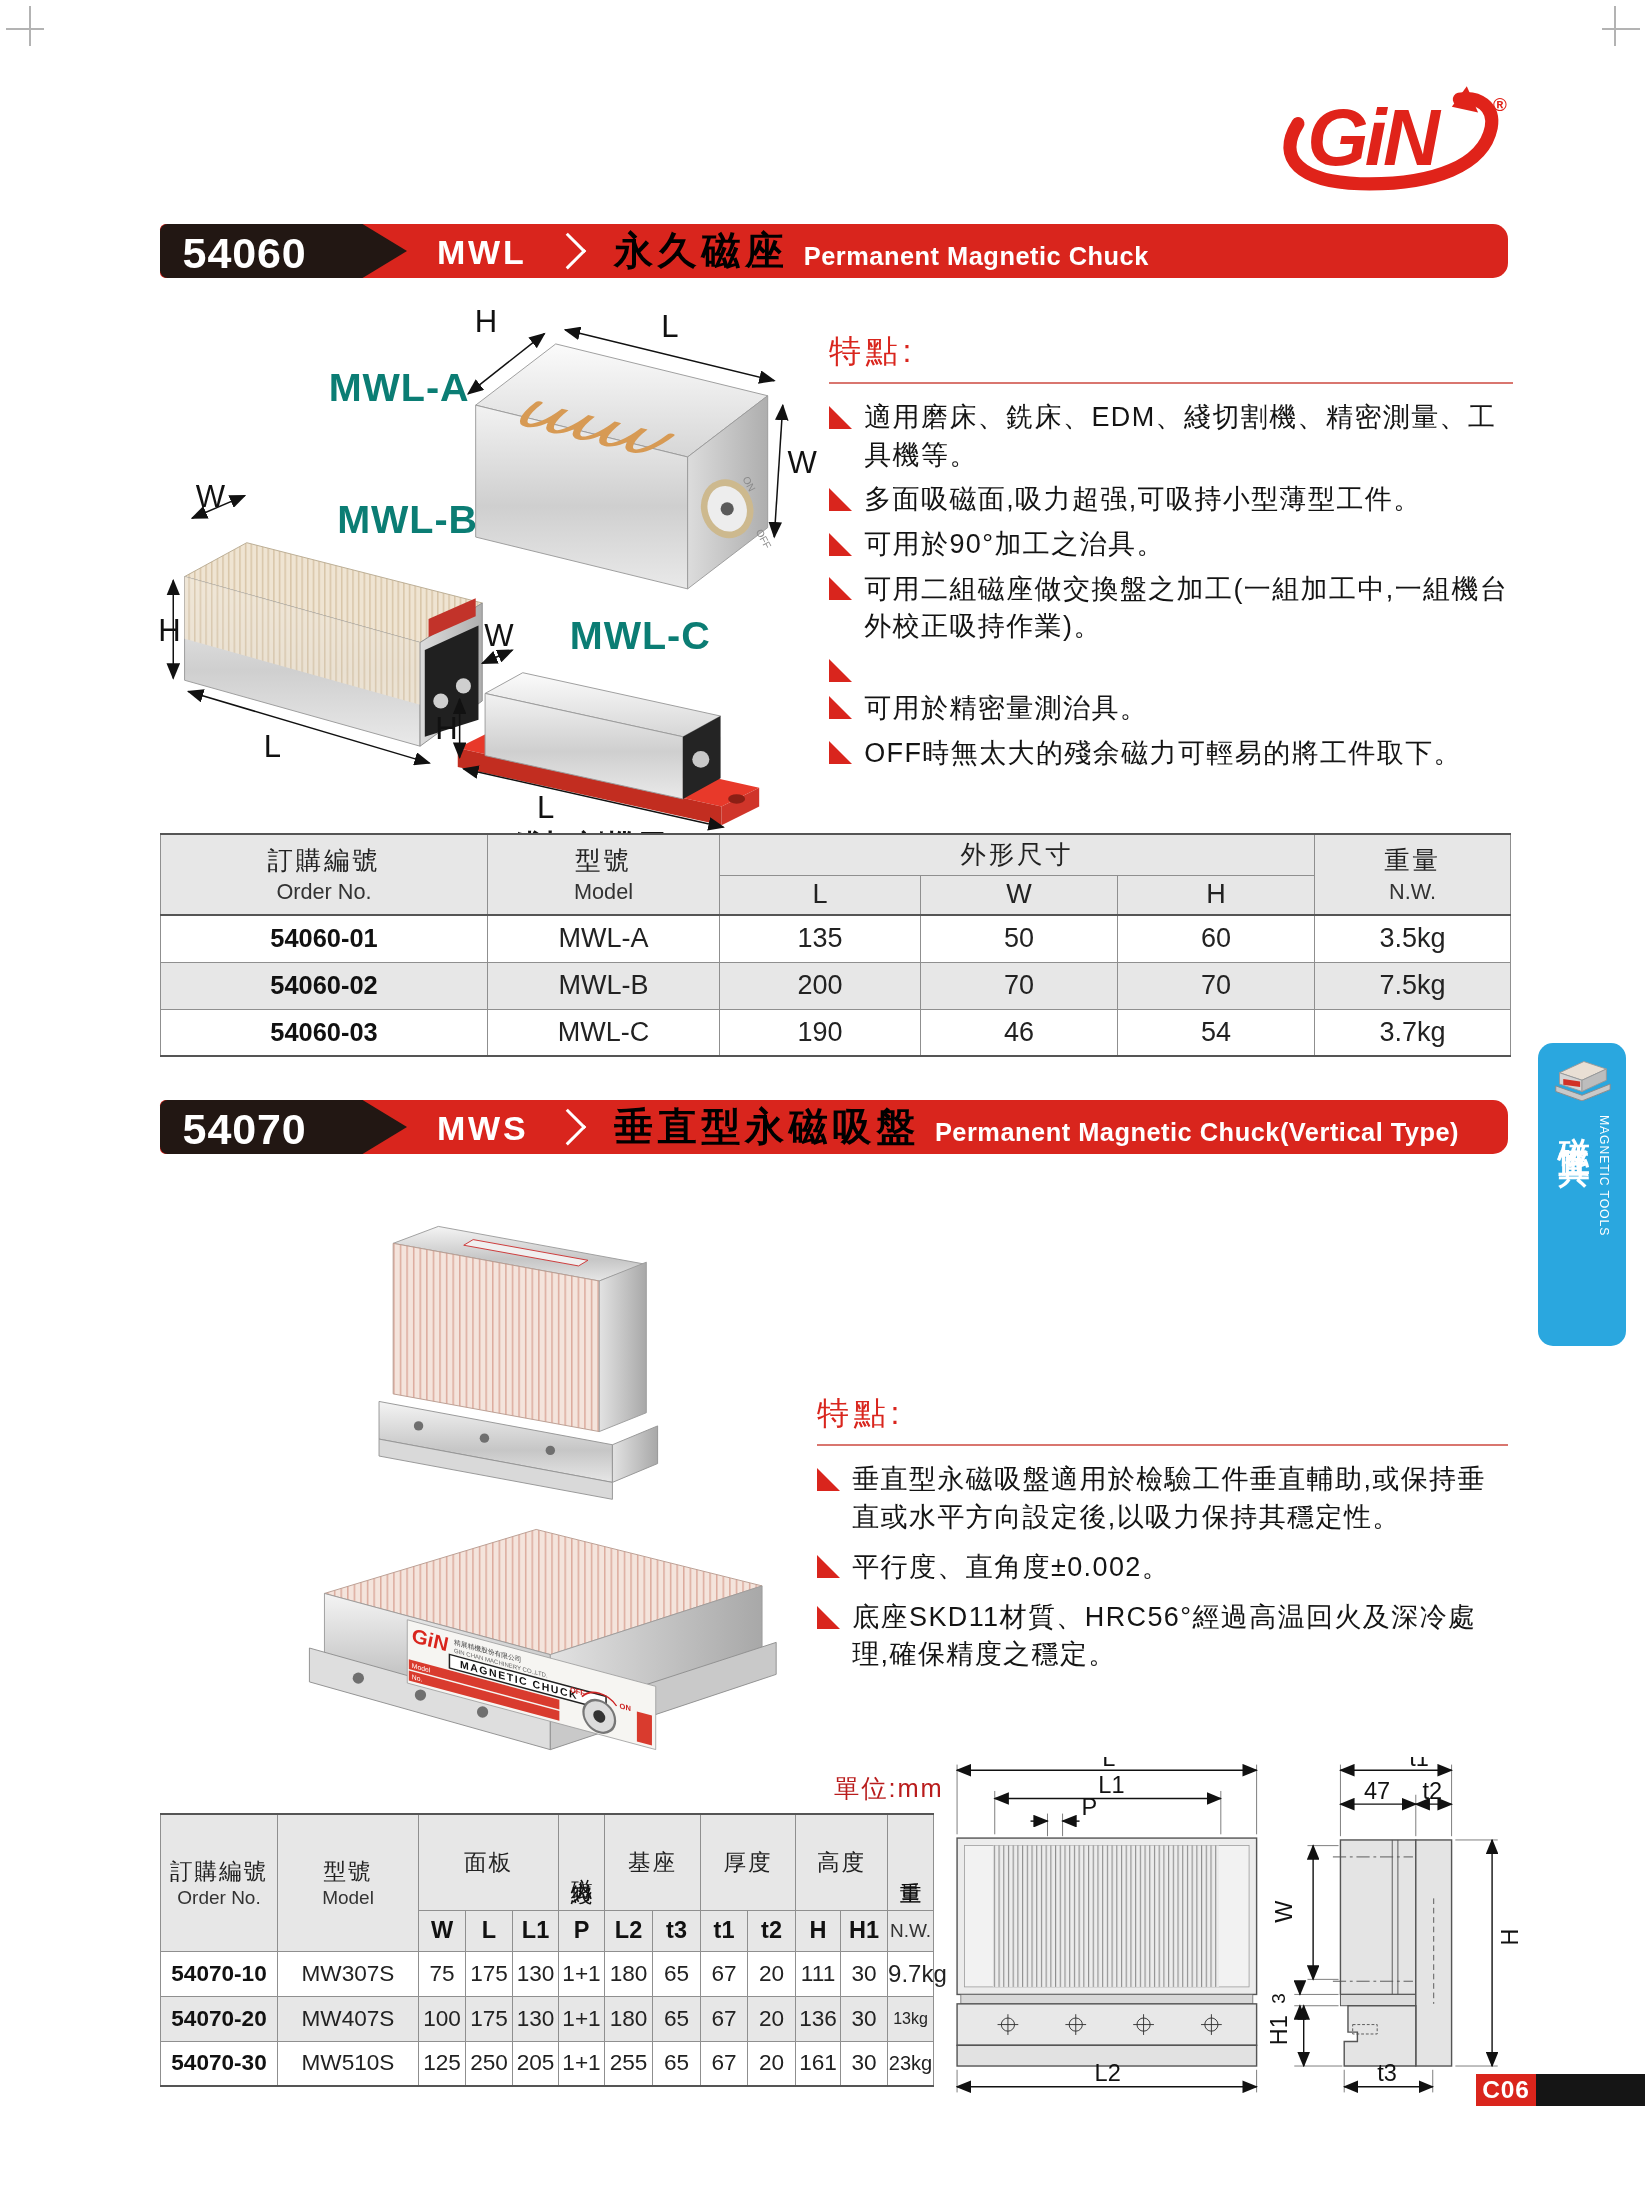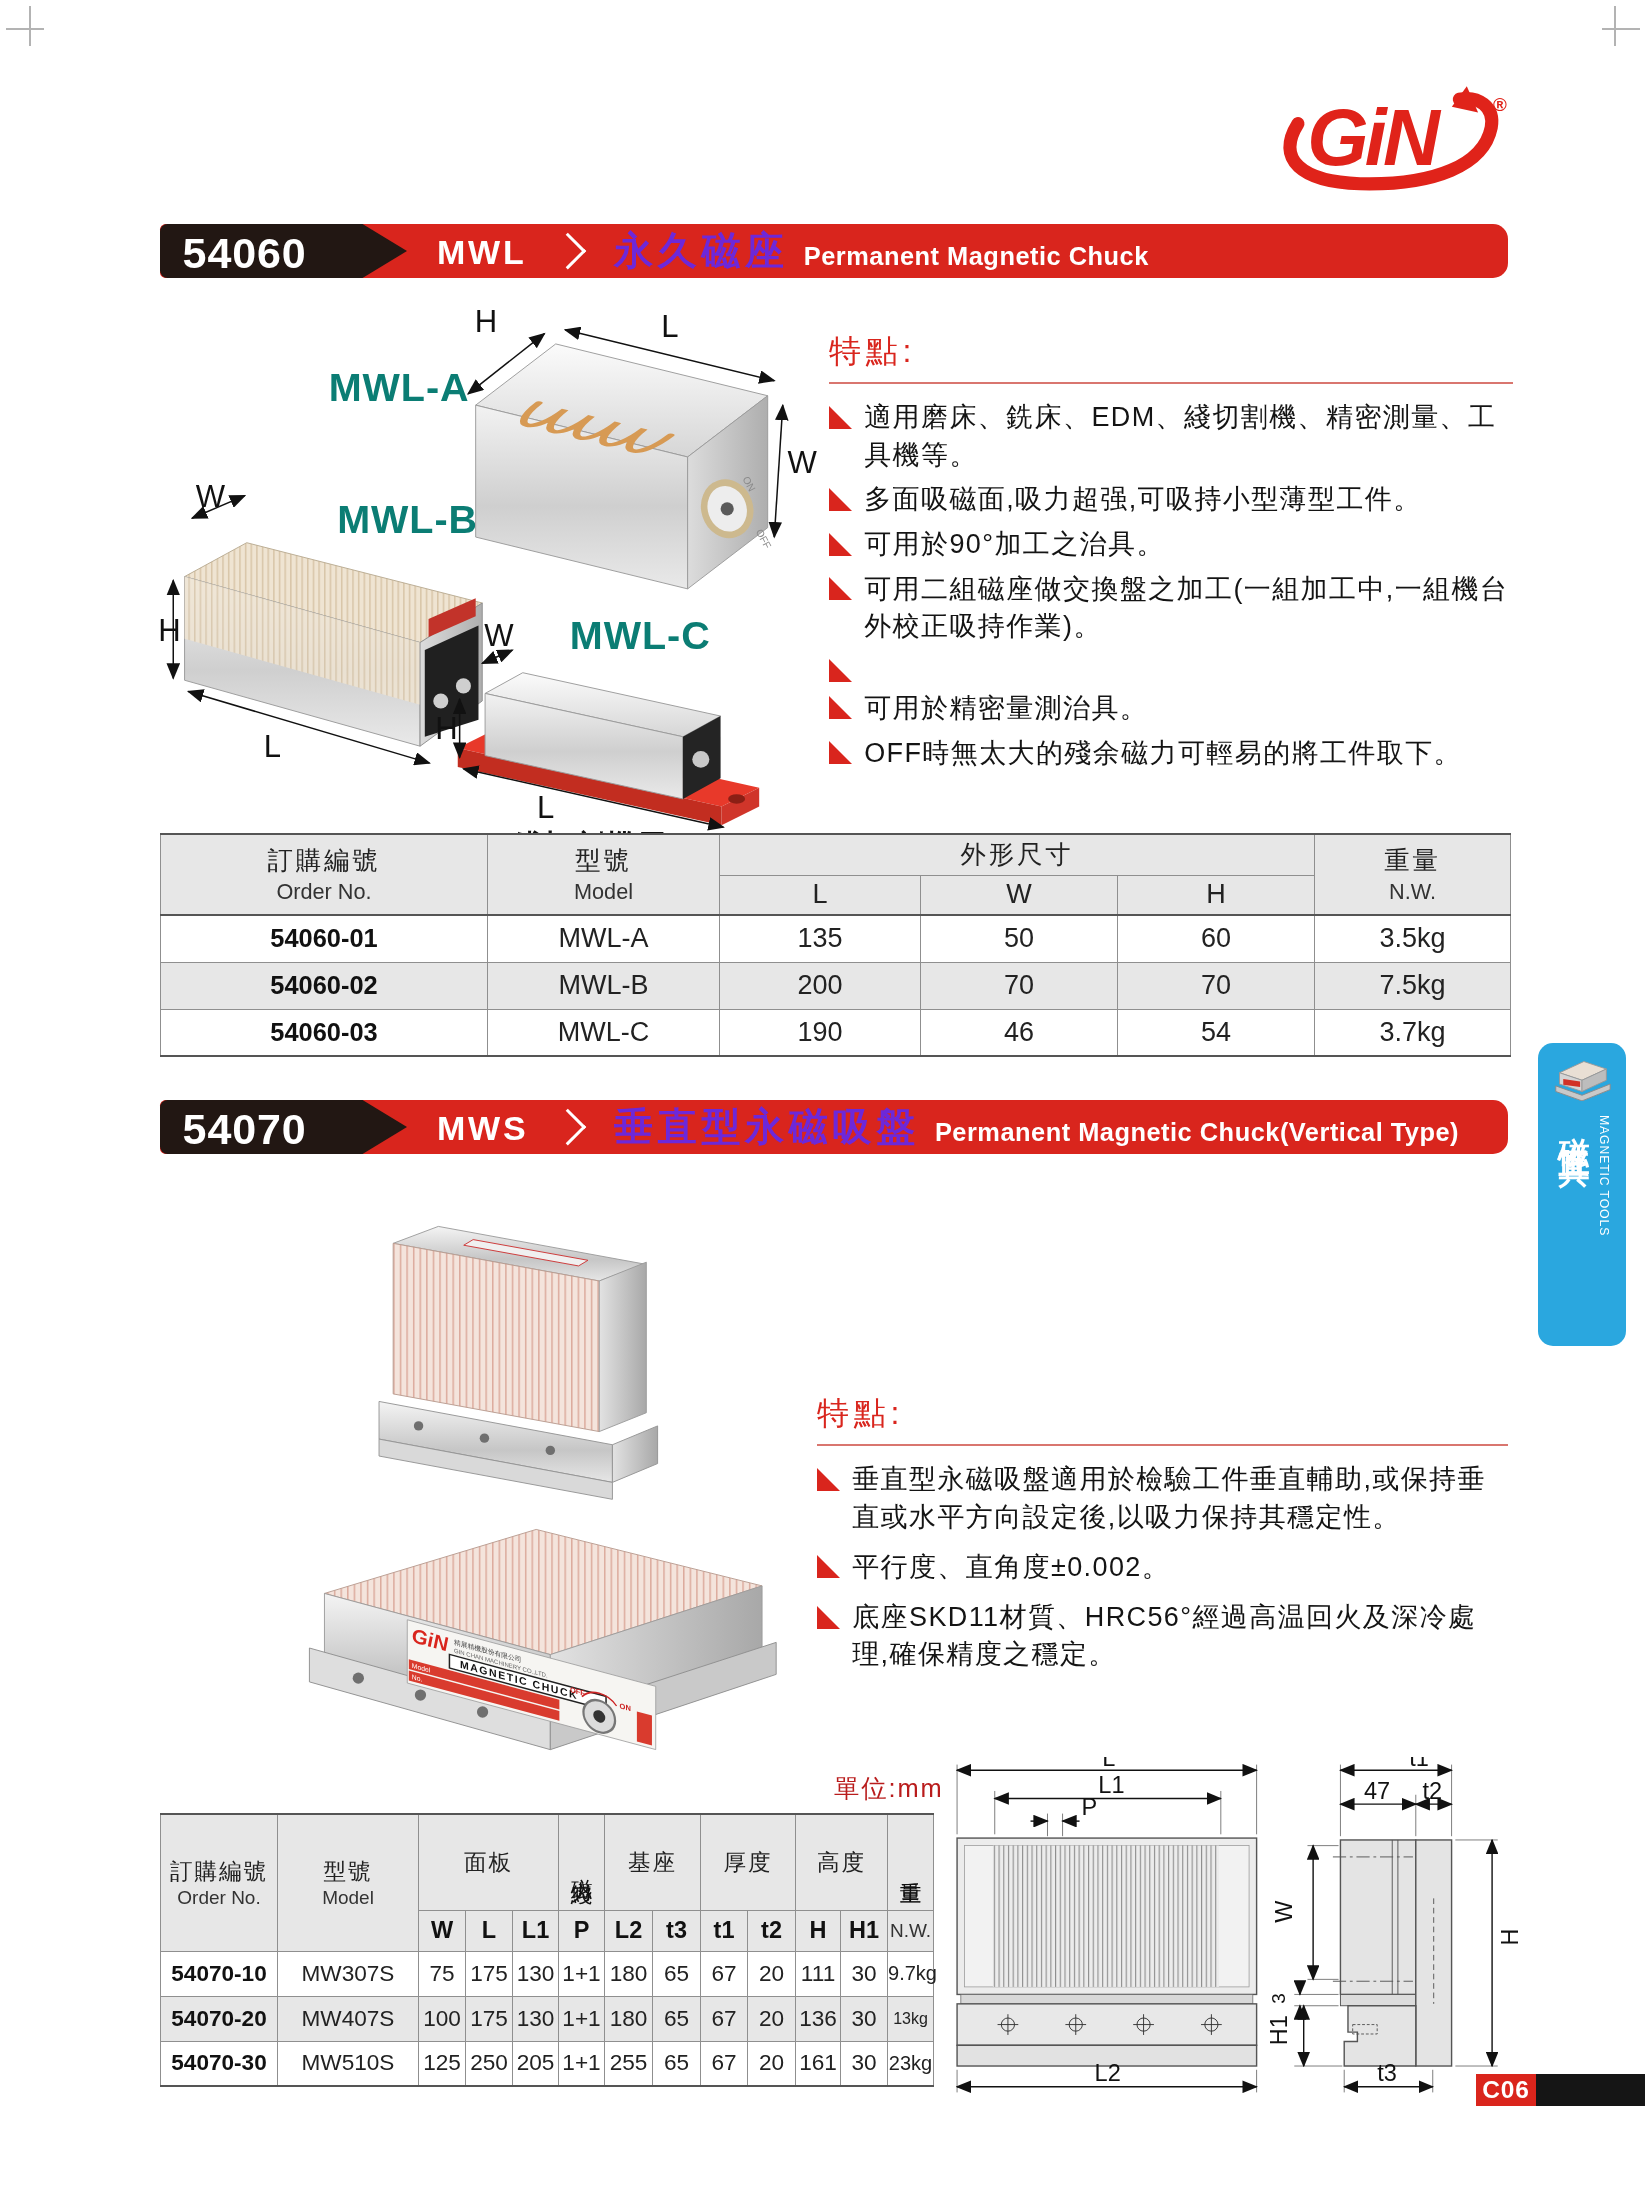--- a/index.html
+++ b/index.html
@@ -12,21 +12,21 @@
   .secbar{position:absolute;left:160px;width:1348px;height:54px}
   .secbar .red{position:absolute;inset:0;background:#d9251d;border-radius:5.6px 15px 15px 5.6px}
   .secbar .black{position:absolute;left:0;top:0;width:247px;height:54px;background:#221713;
                  clip-path:polygon(0 0,82% 0,100% 50%,82% 100%,0 100%);
                  border-radius:7.5px 0 0 7.5px;display:flex;align-items:flex-end;padding-left:22.6px;box-sizing:border-box}
   .secbar .code{color:#fff;font-size:43px;font-weight:bold;letter-spacing:0.9px}
   .secbar .model{position:absolute;left:277px;top:8.5px;color:#fff;font-size:34px;font-weight:bold;letter-spacing:2.8px}
   .secbar .chev{position:absolute;left:395px;top:14px;width:22.6px;height:22.6px;
                 border-top:3.8px solid #fff;border-right:3.8px solid #fff;transform:rotate(45deg)}
   .secbar .titles{position:absolute;left:454px;top:0;height:54px;display:flex;align-items:center}
-  .secbar .tzh{color:#6d28d9;font-size:39px;font-weight:bold;letter-spacing:4.7px}
+  .secbar .tzh{color:#000000;font-size:39px;font-weight:bold;letter-spacing:4.7px}
   .secbar .ten{color:#fff;font-size:25.4px;font-weight:bold;margin-left:15px;margin-top:11.3px;letter-spacing:0.5px}
 
   
   .features{position:absolute}
   .f-title{color:#d9251d;font-size:32px;font-weight:normal;letter-spacing:4.7px}
   .f-rule{height:2.8px;background:#d9766f;margin:7.5px 0 15px}
   .f-item{display:flex;margin-bottom:7.5px}
   .f-tri{flex:0 0 auto;width:0;height:0;border-bottom:23.5px solid #d9251d;border-right:23.5px solid transparent;margin:6.6px 12.2px 0 0}
   .f-text{font-size:27px;line-height:1.38;letter-spacing:1.4px;color:#141414}
 
@@ -438,21 +438,21 @@
         <td class="val2">75</td>
         <td class="val2">175</td>
         <td class="val2">130</td>
         <td class="val2">1+1</td>
         <td class="val2">180</td>
         <td class="val2">65</td>
         <td class="val2">67</td>
         <td class="val2">20</td>
         <td class="val2">111</td>
         <td class="val2">30</td>
-        <td class="val2" style="font-size:20px">9.7kg</td>
+        <td class="val2" style="font-size:24px">9.7kg</td>
       </tr>
       <tr style="height:45px" class="shade">
         <td class="ord2">54070-20</td>
         <td class="val2">MW407S</td>
         <td class="val2">100</td>
         <td class="val2">175</td>
         <td class="val2">130</td>
         <td class="val2">1+1</td>
         <td class="val2">180</td>
         <td class="val2">65</td>

